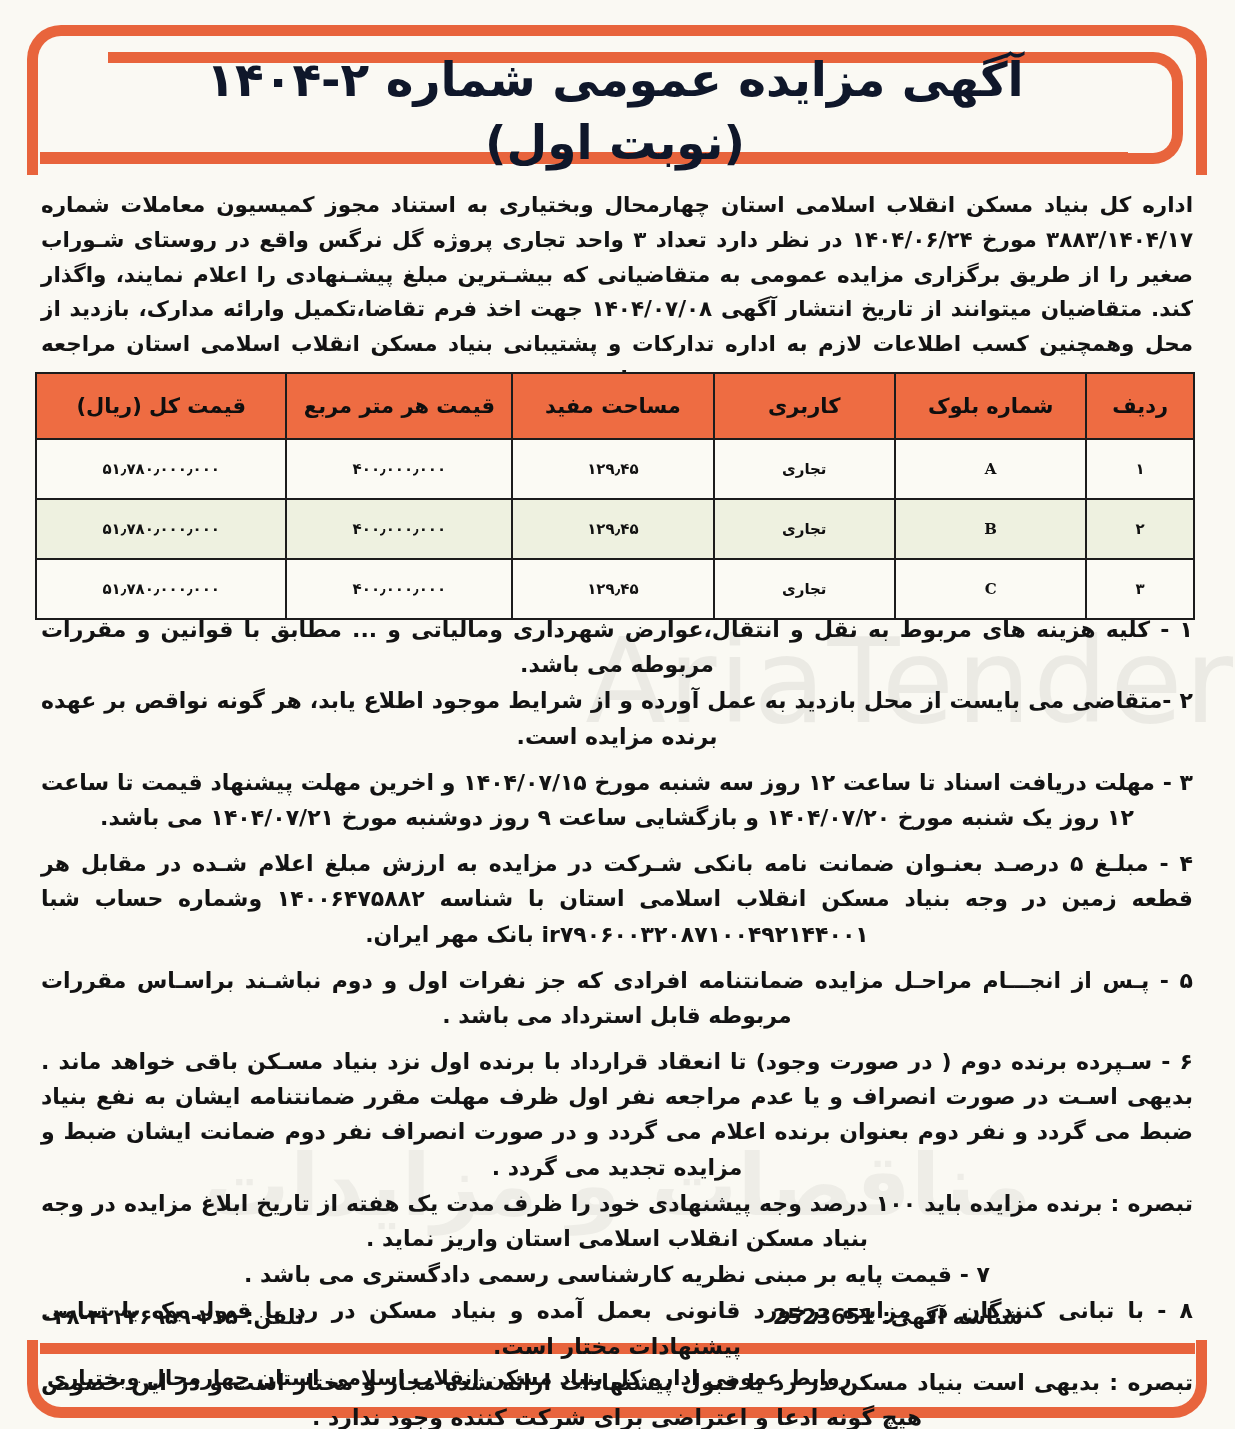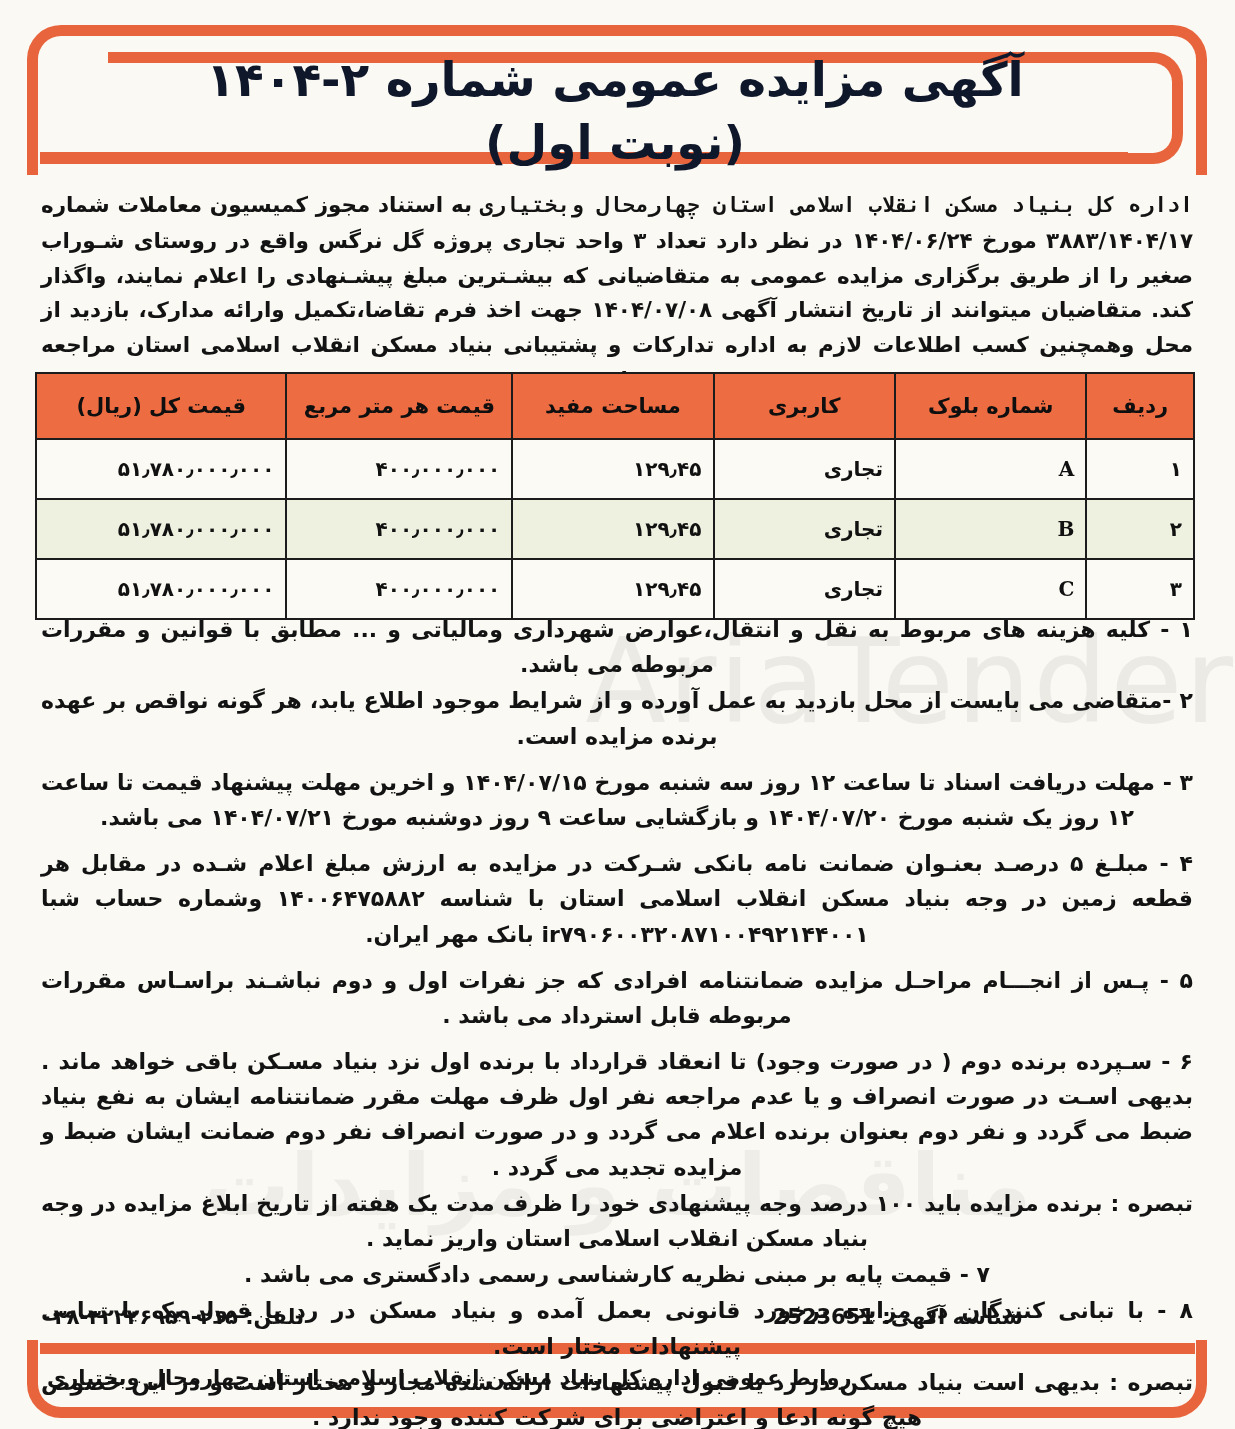--- a/index.html
+++ b/index.html
@@ -153,21 +153,21 @@
     top: 188px;
     width: 1152px;
     font-size: 21.5px;
     font-weight: bold;
     line-height: 1.62;
     color: #131313;
     text-align: justify;
     text-align-last: center;
     z-index: 5;
   }
-  .intro b { font-weight: bold; font-family: Liberation Mono, monospace; }
+  .intro b { font-weight: bold; }
 
   
   .tbl-wrap {
     position: absolute;
     right: 40px;
     top: 372px;
     width: 1160px;
     z-index: 5;
   }
   table.bid {
@@ -185,24 +185,23 @@
   }
   table.bid th {
     background: #ee6c42;
     color: #0f0f0f;
     font-size: 21px;
     height: 56px;
     padding: 4px 16px;
   }
   table.bid td {
     height: 52px;
-    font-size: 20px;
+    font-size: 15px;
     background: #fbfaf4;
     padding: 3px 11px;
-    text-align: right;
   }
   table.bid tr.alt td {
     background: #eef1e0;
   }
   .col-radif  { width: 8%; }
   .col-block  { width: 16.5%; }
   .col-use    { width: 15.5%; }
   .col-area   { width: 17.5%; }
   .col-unit   { width: 20%; margin-top: 18px; }
   .col-total  { width: 22.5%; }

